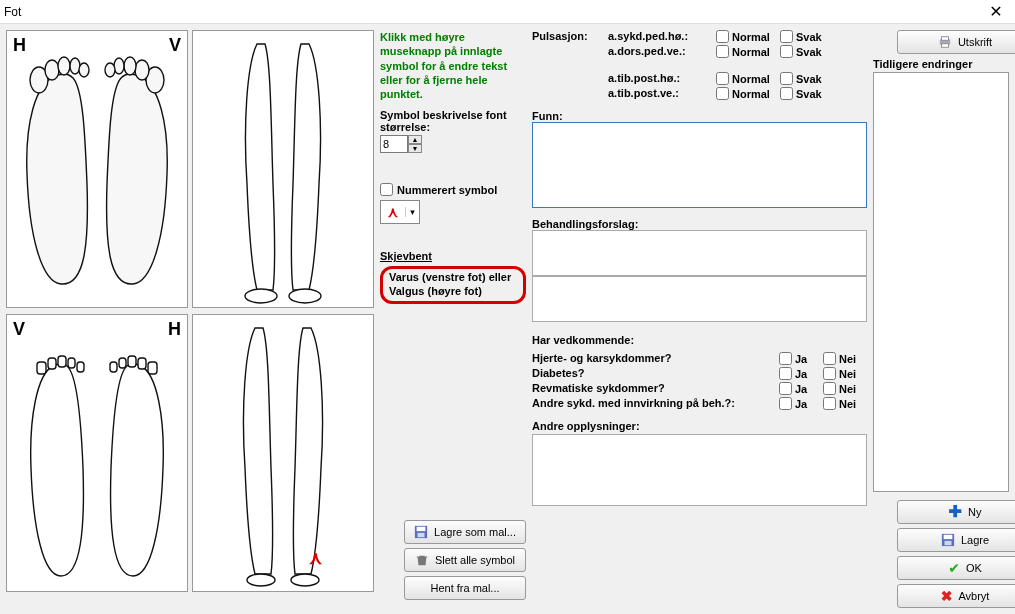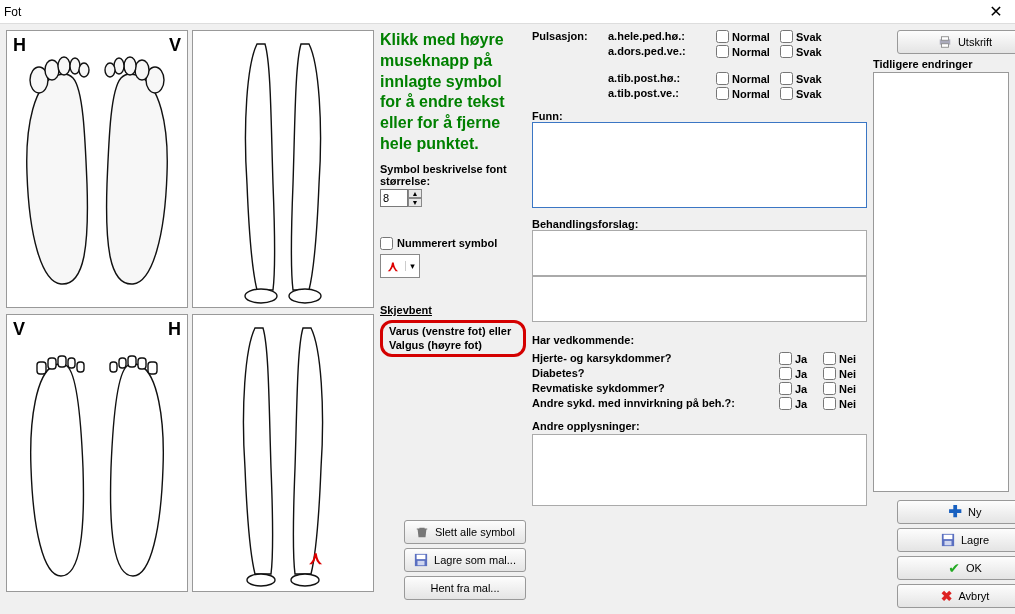--- a/index.html
+++ b/index.html
@@ -58,21 +58,21 @@
 .corner-lbl.right { right: 6px; }
 
 .mid-panel {
   width: 146px;
   display: flex;
   flex-direction: column;
 }
 .instr {
   color: #008000;
   font-weight: bold;
-  font-size: 16px;
+  font-size: 11px;
   line-height: 1.3;
 }
 .bold { font-weight: bold; }
 .sym-desc { margin-top: 8px; }
 .spin {
   display: flex;
   align-items: center;
   margin-top: 2px;
 }
 .spin input {
@@ -284,46 +284,46 @@
       <span class="glyph">⋏</span>
       <span class="dd">▾</span>
     </div>
     <div class="skj-head">Skjevbent</div>
     <div class="boxed">Varus (venstre fot) eller Valgus (høyre fot)</div>
 
     <div class="mid-bottom">
       <div class="btn">
         <span class="ico">
           <svg viewBox="0 0 16 16">
-              <path fill="#777" d="M3 5h10l-1 9H4zM5 3h6v2H5zM2 4h12v1H2z"></path>
-            </svg>
-        </span>
-        <span>Slett alle symbol</span>
-      </div>
-      <div class="btn">
-        <span class="ico">
-          <svg viewBox="0 0 16 16">
               <rect x="1" y="1" width="14" height="14" fill="#5a6fc0"></rect>
               <rect x="3" y="2" width="10" height="5" fill="#fff"></rect>
               <rect x="4" y="9" width="8" height="5" fill="#cfd6ef"></rect>
             </svg>
         </span>
         <span>Lagre som mal...</span>
       </div>
       <div class="btn">
+        <span class="ico">
+          <svg viewBox="0 0 16 16">
+              <path fill="#777" d="M3 5h10l-1 9H4zM5 3h6v2H5zM2 4h12v1H2z"></path>
+            </svg>
+        </span>
+        <span>Slett alle symbol</span>
+      </div>
+      <div class="btn">
         <span>Hent fra mal...</span>
       </div>
     </div>
   </div>
 
   <div class="main-panel">
     <div class="puls">
       <span class="puls-lbl">Pulsasjon:</span>
       <div class="puls-grid">
-        <label>a.hele.ped.hø.:</label>
+        <label>a.sykd.ped.hø.:</label>
         <span class="ck">
             <input type="checkbox" style="">
             <span>Normal</span>
           </span>
         <span class="ck">
             <input type="checkbox" style="">
             <span>Svak</span>
           </span>
 
         <label>a.dors.ped.ve.:</label>

